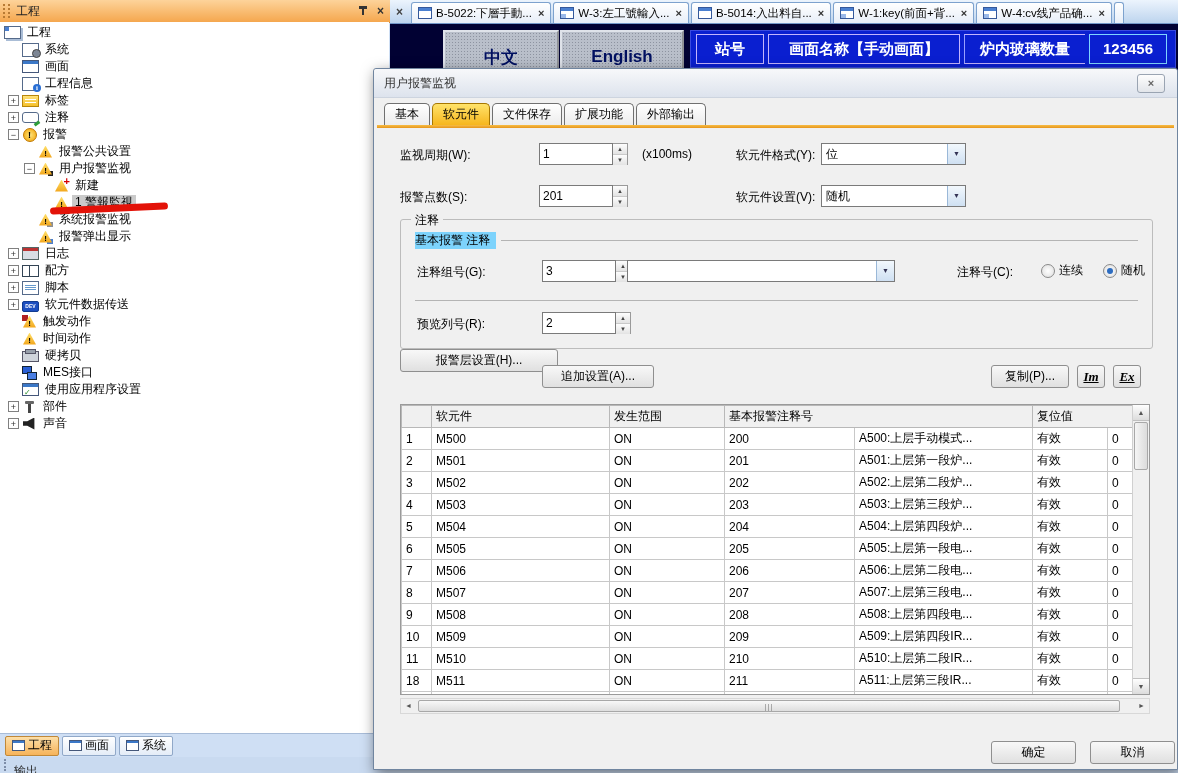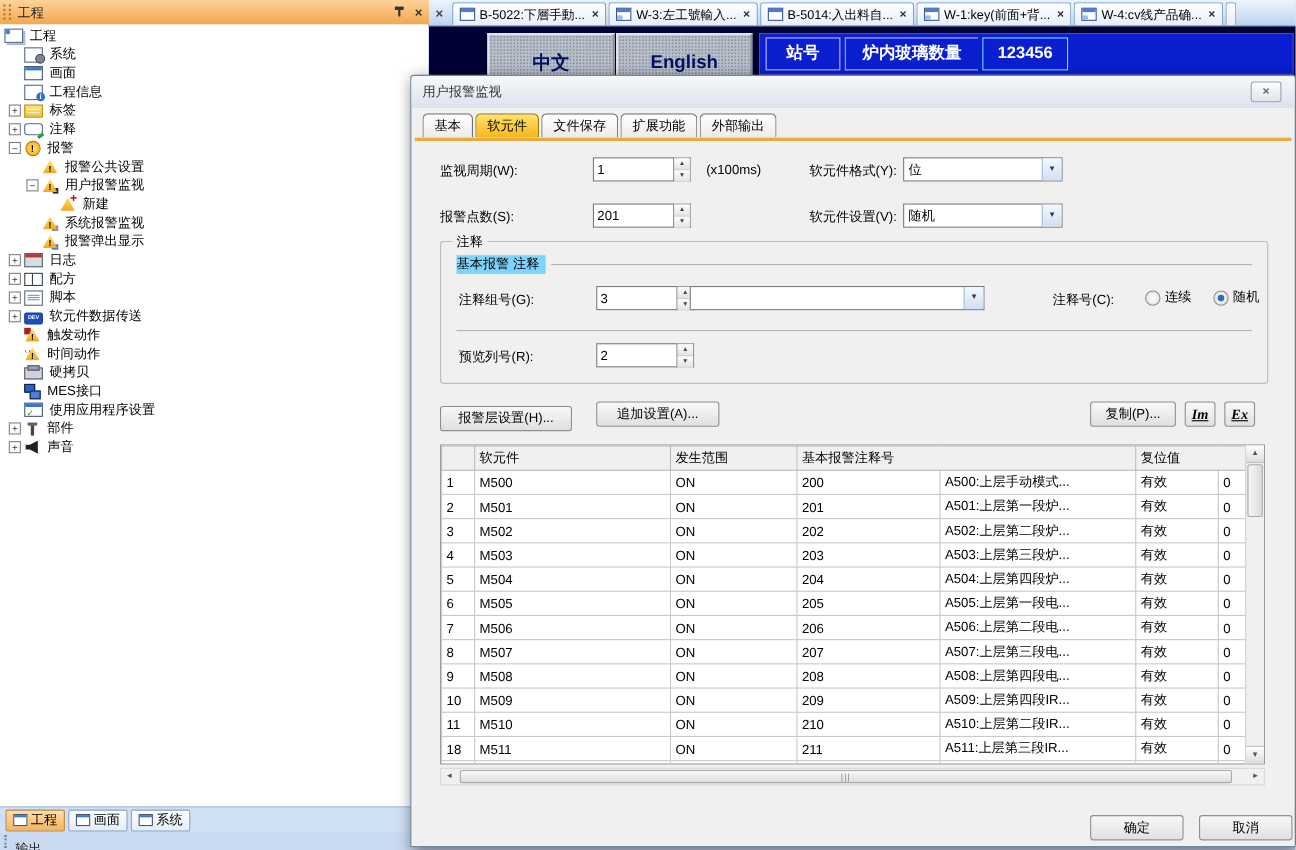--- a/index.html
+++ b/index.html
@@ -245,20 +245,26 @@
         <div class="tree-row" style="padding-left: 24px;">
           <span class="toggle">−</span>
           <span class="ti ti-warnuser"></span>
           <span class="tree-label">用户报警监视</span>
         </div>
         <div class="tree-row" style="padding-left: 40px;">
           <span class="toggle-spacer"></span>
           <span class="ti ti-warnnew"></span>
           <span class="tree-label">新建</span>
         </div>
+        <div class="tree-row" style="padding-left: 40px;">
+          <span class="toggle-spacer"></span>
+          <span class="ti ti-warn"></span>
+          <span class="tree-label sel">1 警報監視</span>
+          <span class="red-marker"></span>
+        </div>
         <div class="tree-row" style="padding-left: 24px;">
           <span class="toggle-spacer"></span>
           <span class="ti ti-warnsys"></span>
           <span class="tree-label">系统报警监视</span>
         </div>
         <div class="tree-row" style="padding-left: 24px;">
           <span class="toggle-spacer"></span>
           <span class="ti ti-warnpop"></span>
           <span class="tree-label">报警弹出显示</span>
         </div>
@@ -373,20 +379,21 @@
 
   <div class="editor">
     <div class="hmi-btn b1">
       <span>中文</span>
     </div>
     <div class="hmi-btn b2">
       <span>English</span>
     </div>
     <div class="hmi-bar">
         <span class="hmi-cell c0">站号</span>
+        <span class="hmi-cell c1">画面名称【手动画面】</span>
         <span class="hmi-cell c2">炉内玻璃数量</span>
         <span class="hmi-cell c3">123456</span>
       </div>
   </div>
 
   <div class="dialog">
     <div class="dlg-title">
       <span class="dlg-title-text">用户报警监视</span>
       <span class="dlg-close">×</span>
     </div>
@@ -467,21 +474,21 @@
       <span class="dlbl" style="left:16px;top:96px">预览列号(R):</span>
       <span class="spin" style="left:141px;top:92px">
         <input readonly="" value="2" style="">
         <span class="sb">
             <span>▲</span>
             <span>▼</span>
           </span>
       </span>
     </div>
 
-    <div class="btn" style="left:26px;top:300px;width:120px">报警层设置(H)...</div>
+    <div class="btn" style="left:26px;top:280px;width:158px">报警层设置(H)...</div>
     <div class="btn" style="left:168px;top:296px;width:112px">追加设置(A)...</div>
     <div class="btn" style="left:617px;top:296px;width:78px">复制(P)...</div>
     <div class="btn imex" style="left:703px;top:296px;width:28px">Im</div>
     <div class="btn imex" style="left:739px;top:296px;width:28px">Ex</div>
 
     <div class="tbl-wrap">
       <table class="grid">
         <colgroup>
           <col style="width:30px">
             <col style="width:178px">

